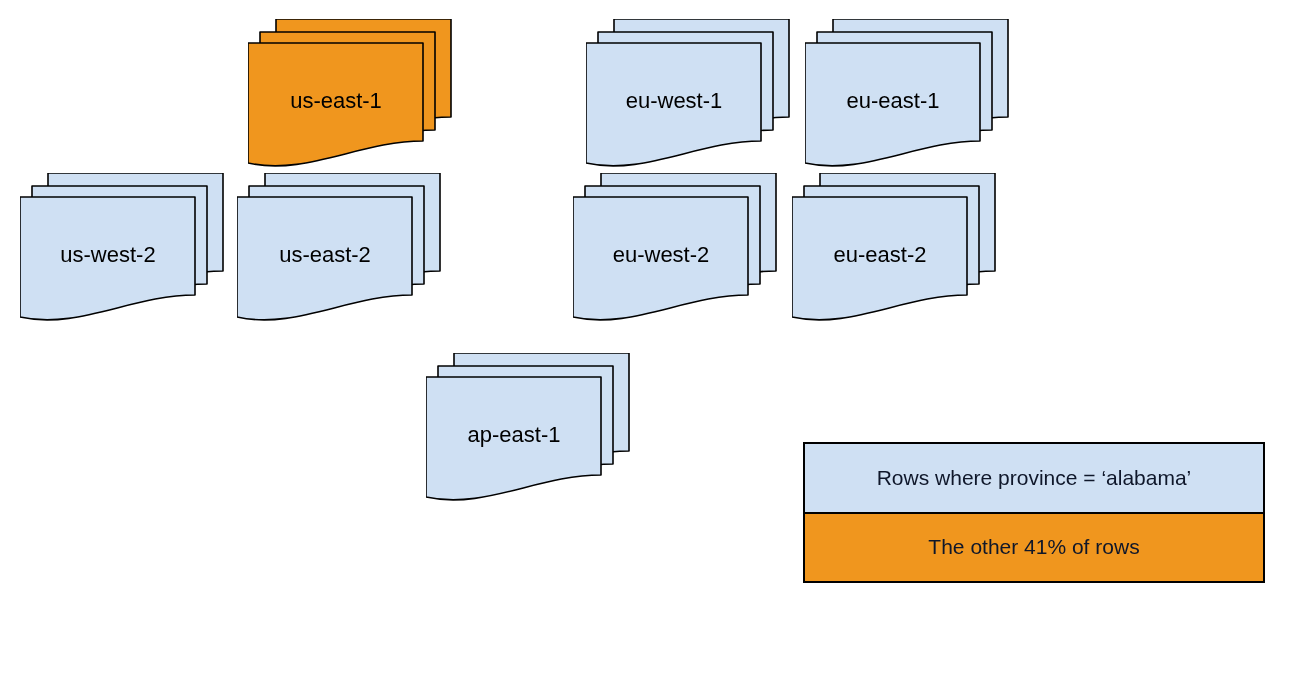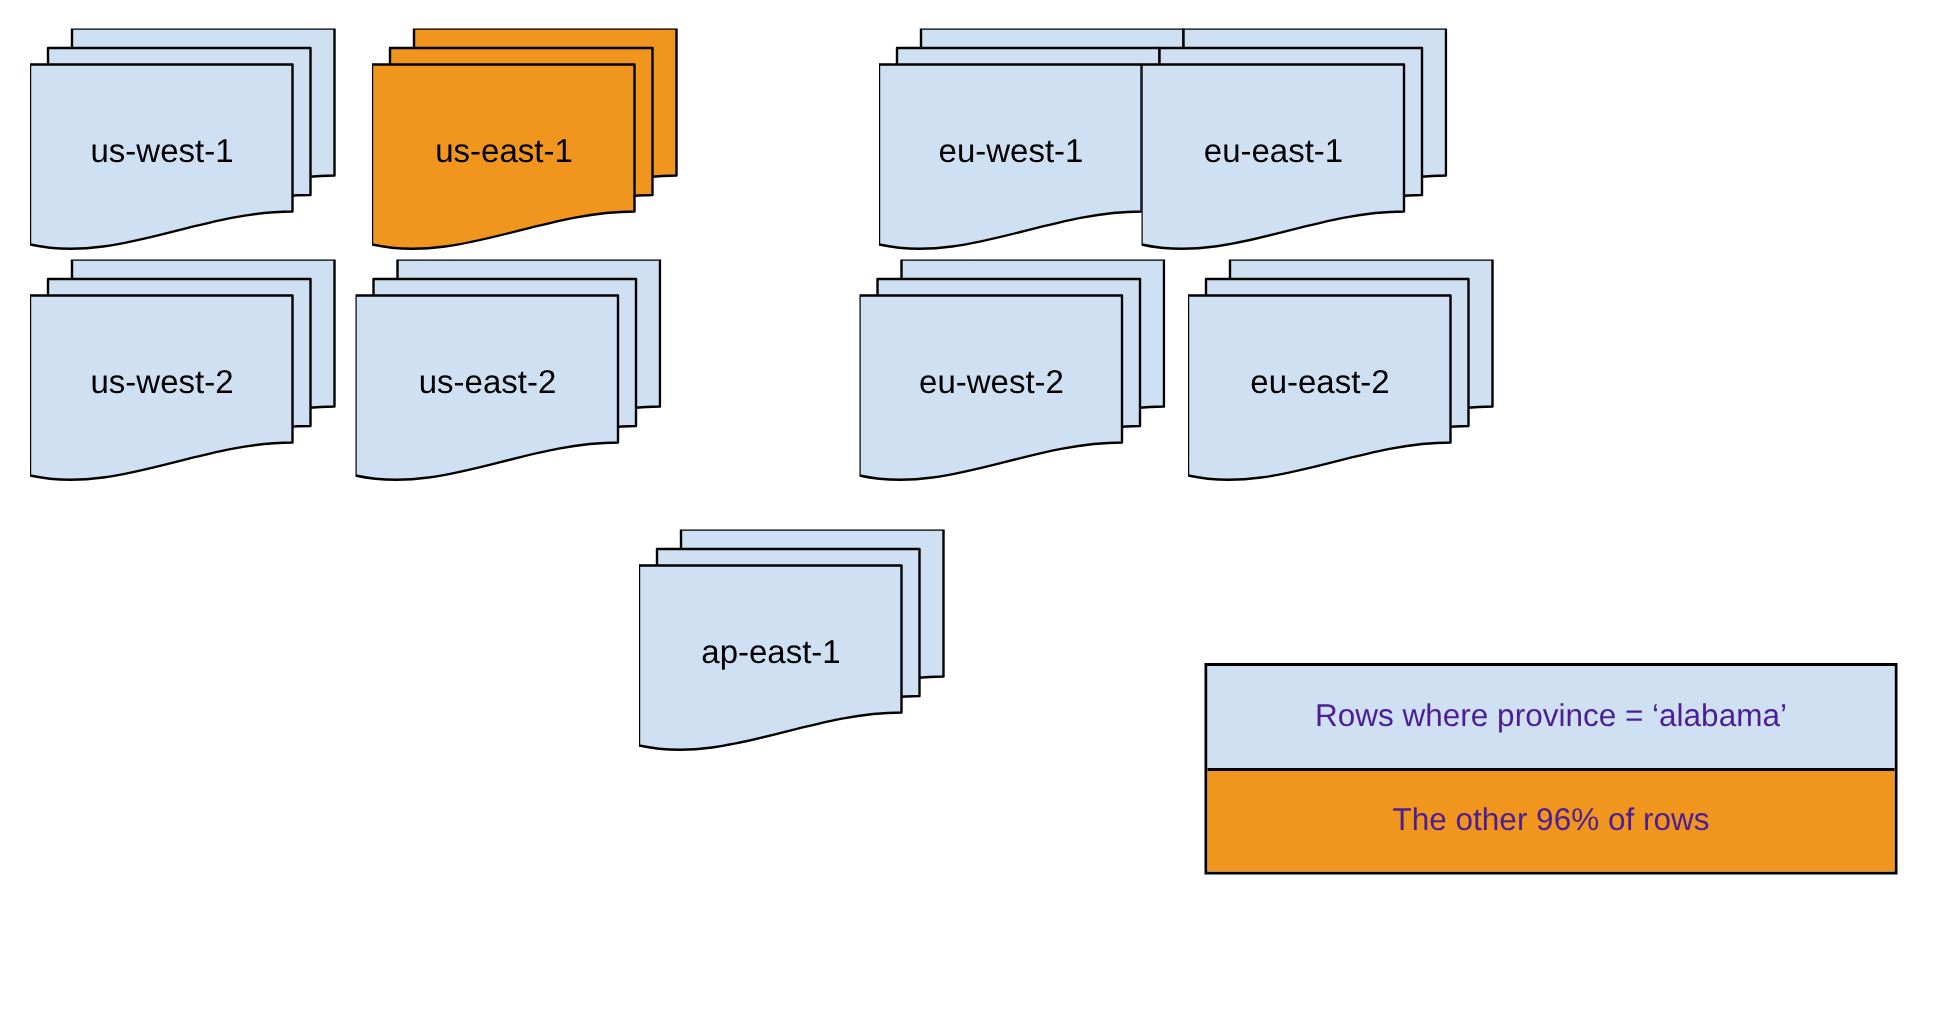--- a/index.html
+++ b/index.html
@@ -46,61 +46,53 @@
     box-sizing: border-box;
     display: flex;
     flex-direction: column;
   }
   .legend-row {
     flex: 1;
     display: flex;
     align-items: center;
     justify-content: center;
     font-size: 21px;
-    color: #4c1d95;
+    color: #0f172a;
   }
   .legend-row--default { background: var(--page-default, #CFE0F3); }
   .legend-row--highlight {
     background: var(--page-highlight, #F0961E);
     border-top: 2px solid var(--stroke, #000000);
   }
 </style>
 </head>
 <body>
 
 <div id="canvas">
 
-  <div class="stack" style="left:20px; top:19px; z-index:3;">
-    <svg width="204" height="158" viewBox="0 0 204 158">
-      <path class="page" transform="translate(28,0)" d="M0 0 L175 0 L175 98 C112 98 58 133 0 120 Z"></path>
-      <path class="page" transform="translate(12,13)" d="M0 0 L175 0 L175 98 C112 98 58 133 0 120 Z"></path>
-      <path class="page" transform="translate(0,24)" d="M0 0 L175 0 L175 98 C112 98 58 133 0 120 Z"></path>
-      <text class="stack-label" x="88" y="89">us-west-1</text>
-    </svg>
-  </div>
 
   <div class="stack stack--highlight" style="left:248px; top:19px; z-index:3;">
     <svg width="204" height="158" viewBox="0 0 204 158">
       <path class="page" transform="translate(28,0)" d="M0 0 L175 0 L175 98 C112 98 58 133 0 120 Z"></path>
       <path class="page" transform="translate(12,13)" d="M0 0 L175 0 L175 98 C112 98 58 133 0 120 Z"></path>
       <path class="page" transform="translate(0,24)" d="M0 0 L175 0 L175 98 C112 98 58 133 0 120 Z"></path>
       <text class="stack-label" x="88" y="89">us-east-1</text>
     </svg>
   </div>
 
   <div class="stack" style="left:573px; top:19px; z-index:3;padding-left:13px;">
     <svg width="204" height="158" viewBox="0 0 204 158">
       <path class="page" transform="translate(28,0)" d="M0 0 L175 0 L175 98 C112 98 58 133 0 120 Z"></path>
       <path class="page" transform="translate(12,13)" d="M0 0 L175 0 L175 98 C112 98 58 133 0 120 Z"></path>
       <path class="page" transform="translate(0,24)" d="M0 0 L175 0 L175 98 C112 98 58 133 0 120 Z"></path>
       <text class="stack-label" x="88" y="89">eu-west-1</text>
     </svg>
   </div>
 
-  <div class="stack" style="left:761px; top:19px; z-index:3;text-align:right;">
+  <div class="stack" style="left:805px; top:19px; z-index:3;text-align:right;">
     <svg width="204" height="158" viewBox="0 0 204 158">
       <path class="page" transform="translate(28,0)" d="M0 0 L175 0 L175 98 C112 98 58 133 0 120 Z"></path>
       <path class="page" transform="translate(12,13)" d="M0 0 L175 0 L175 98 C112 98 58 133 0 120 Z"></path>
       <path class="page" transform="translate(0,24)" d="M0 0 L175 0 L175 98 C112 98 58 133 0 120 Z"></path>
       <text class="stack-label" x="88" y="89">eu-east-1</text>
     </svg>
   </div>
 
   <div class="stack" style="left:20px; top:173px; z-index:2;">
     <svg width="204" height="158" viewBox="0 0 204 158">
@@ -146,17 +138,17 @@
       <text class="stack-label" x="88" y="89">ap-east-1</text>
     </svg>
   </div>
 
 
   <div class="legend">
     <div class="legend-row legend-row--default">
       <span>Rows where province = ‘alabama’</span>
     </div>
     <div class="legend-row legend-row--highlight">
-      <span>The other 96% of rows</span>
+      <span>The other 41% of rows</span>
     </div>
   </div>
 
 </div>
 
 </body></html>

